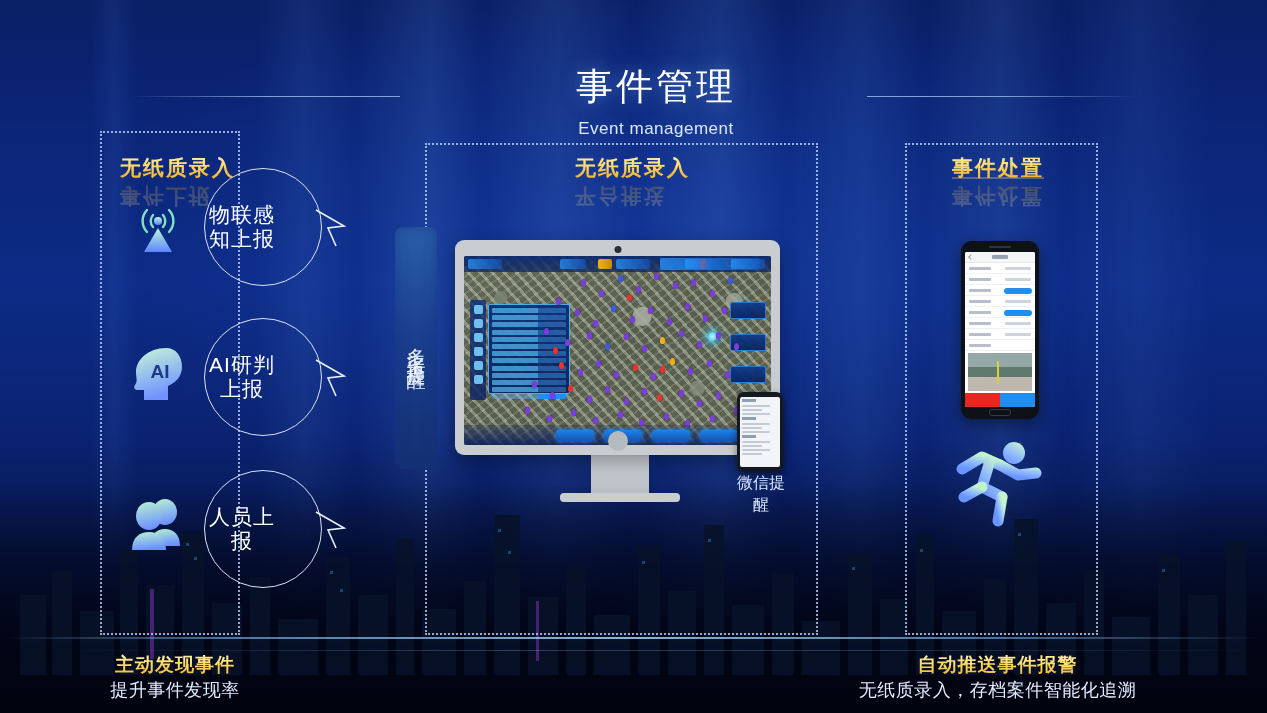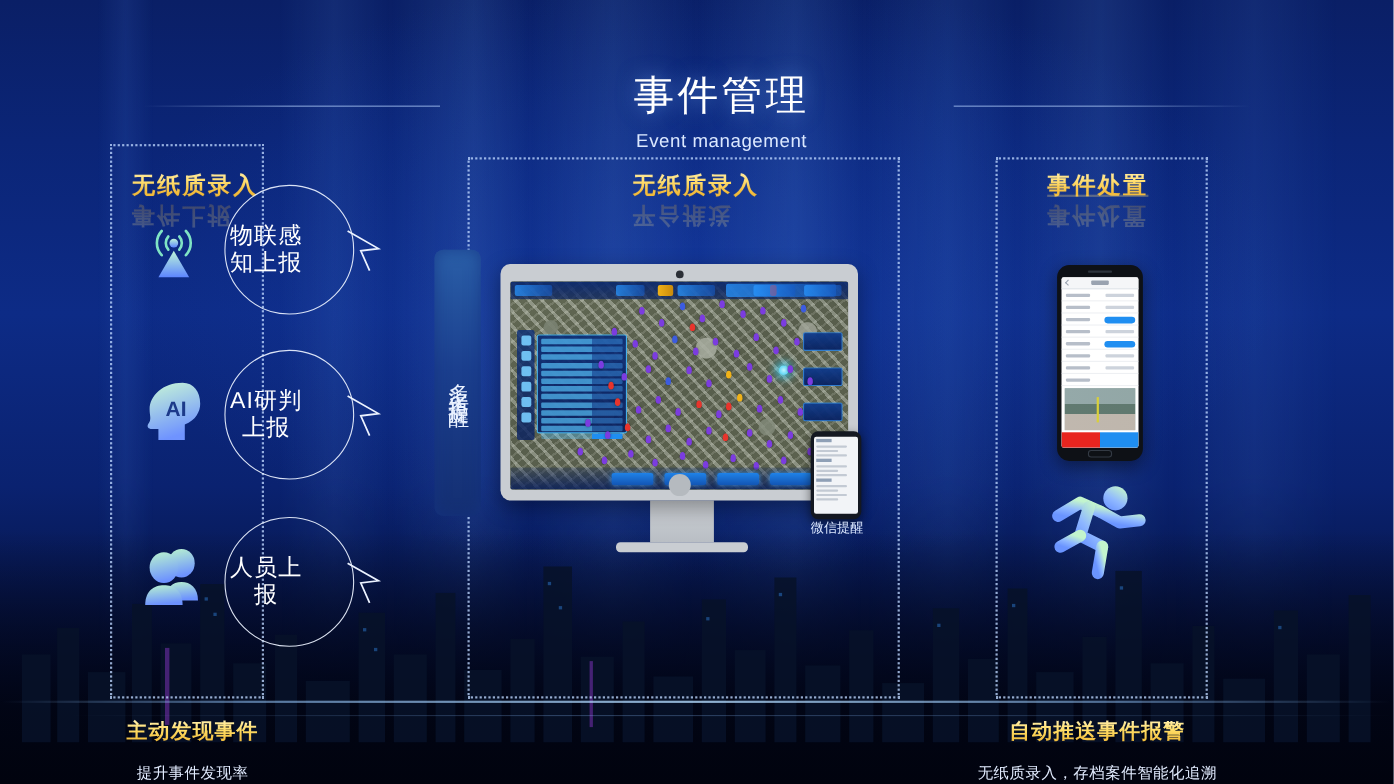--- a/index.html
+++ b/index.html
@@ -148,21 +148,21 @@
   .pin.y { background:#f0b218; }
 
   .phone-small { position:absolute; left:737px; top:392px; width:46px; height:80px;
     background:#141821; border-radius:7px; padding:5px 3px; box-shadow:0 3px 9px rgba(0,0,0,.45); }
   .phone-small .scr { width:100%; height:100%; background:#f2f4f7; border-radius:2px; overflow:hidden; padding:2px; }
   .phone-small .ln { height:2px; margin-bottom:2px; background:#c3cad4; border-radius:1px; }
   .phone-small .ln.s { width:55%; }
   .phone-small .ln.m { width:78%; }
   .phone-small .hd { height:3px; width:40%; background:#8fa0b6; margin-bottom:3px; }
   .cap-wechat { position:absolute; left:737px; top:472px; width:48px; text-align:center;
-    color:#dce8ff; font-size:12px; line-height:1.35; }
+    color:#dce8ff; font-size:16px; line-height:1.35; }
 
   
   .phone-big { position:absolute; left:961px; top:241px; width:78px; height:178px;
     background:#0e1116; border-radius:11px; padding:11px 4px 12px 4px; box-shadow:0 5px 16px rgba(0,0,0,.45); }
   .phone-big .notch { position:absolute; top:5px; left:50%; transform:translateX(-50%);
     width:22px; height:2px; border-radius:2px; background:#2e343d; }
   .phone-big .home { position:absolute; bottom:3px; left:50%; transform:translateX(-50%);
     width:22px; height:7px; border-radius:3px; border:1px solid #333a44; }
   .phone-big .scr { width:100%; height:100%; background:#fff; border-radius:2px; overflow:hidden;
     display:flex; flex-direction:column; }
@@ -186,21 +186,21 @@
   .pb-btns i { flex:1; }
   .pb-btns .red { background:#e8251f; }
   .pb-btns .blue { background:#1f8ef1; }
   .runner { position:absolute; left:940px; top:435px; width:110px; height:100px; }
 
   
   .foot { position:absolute; text-align:center; }
   .foot .h { font-size:19px; font-weight:bold; letter-spacing:1px;
     background:linear-gradient(180deg,#fff4c4 0%,#ffdd66 45%,#edb02a 100%);
     -webkit-background-clip:text; background-clip:text; color:transparent; }
-  .foot .s { margin-top:16px; font-size:14px; color:#e2ecff; letter-spacing:.5px; }
+  .foot .s { margin-top:0; font-size:18px; color:#e2ecff; letter-spacing:.5px; }
   #foot-0 { left:60px;  top:652px; width:230px; }
   #foot-1 { left:505px; top:652px; width:290px; }
   #foot-2 { left:845px; top:652px; width:305px; }
 </style>
 </head>
 <body>
 
 <div id="stage">
   <div class="streaks"></div>
 

